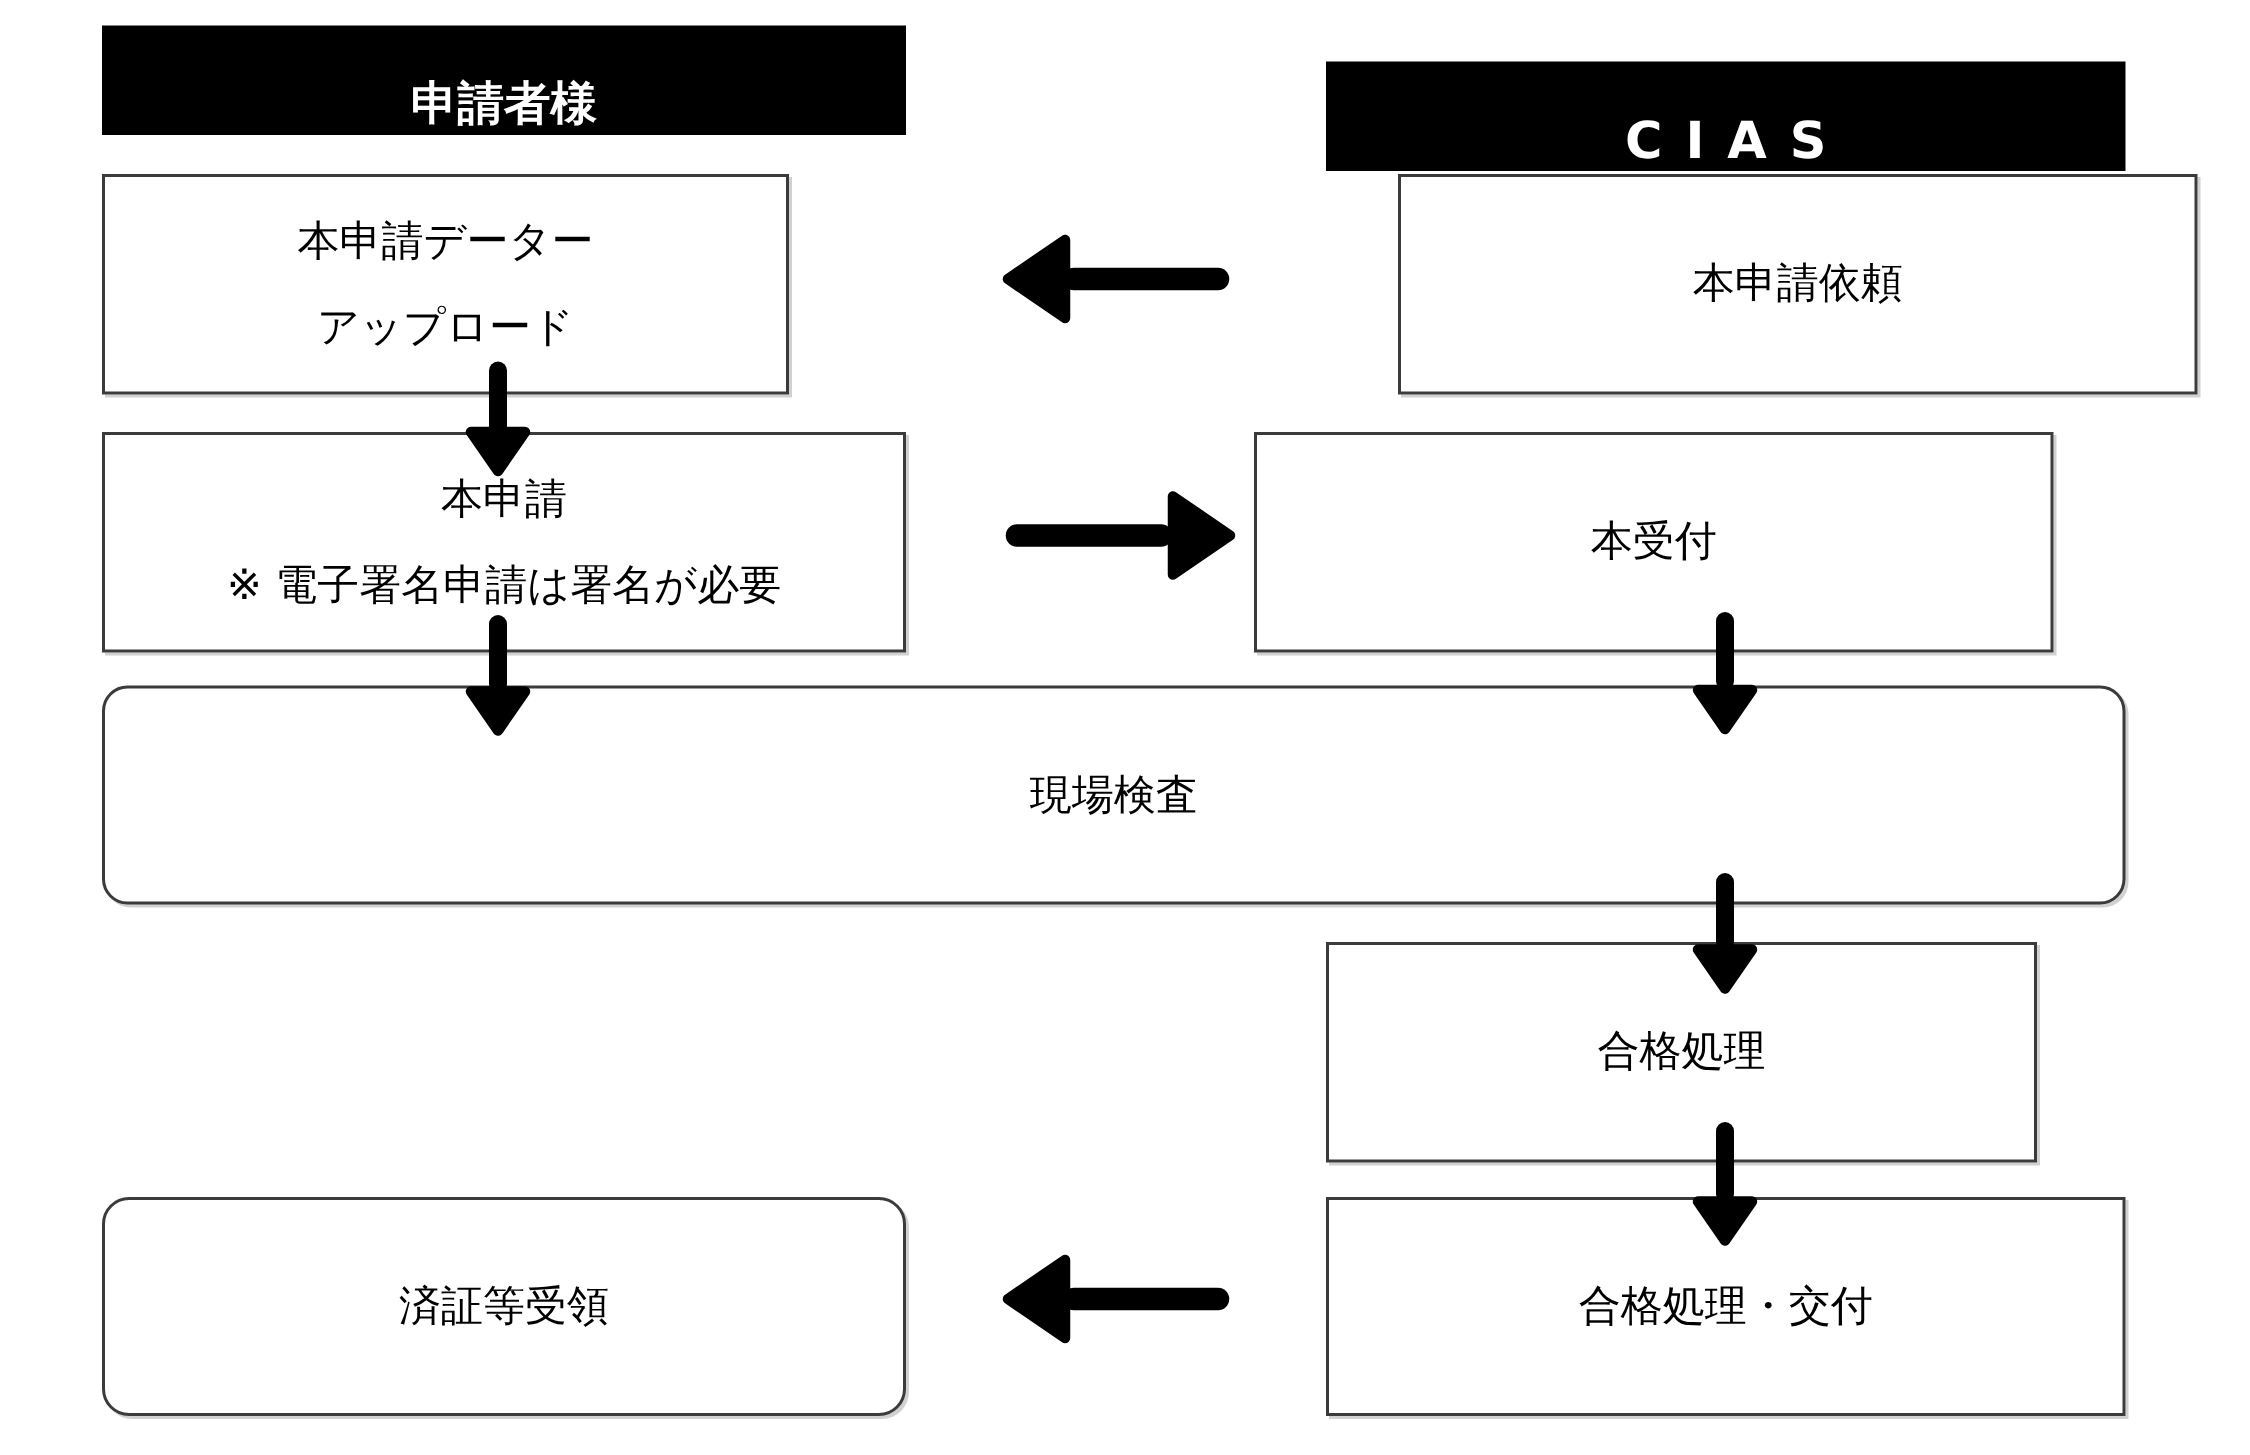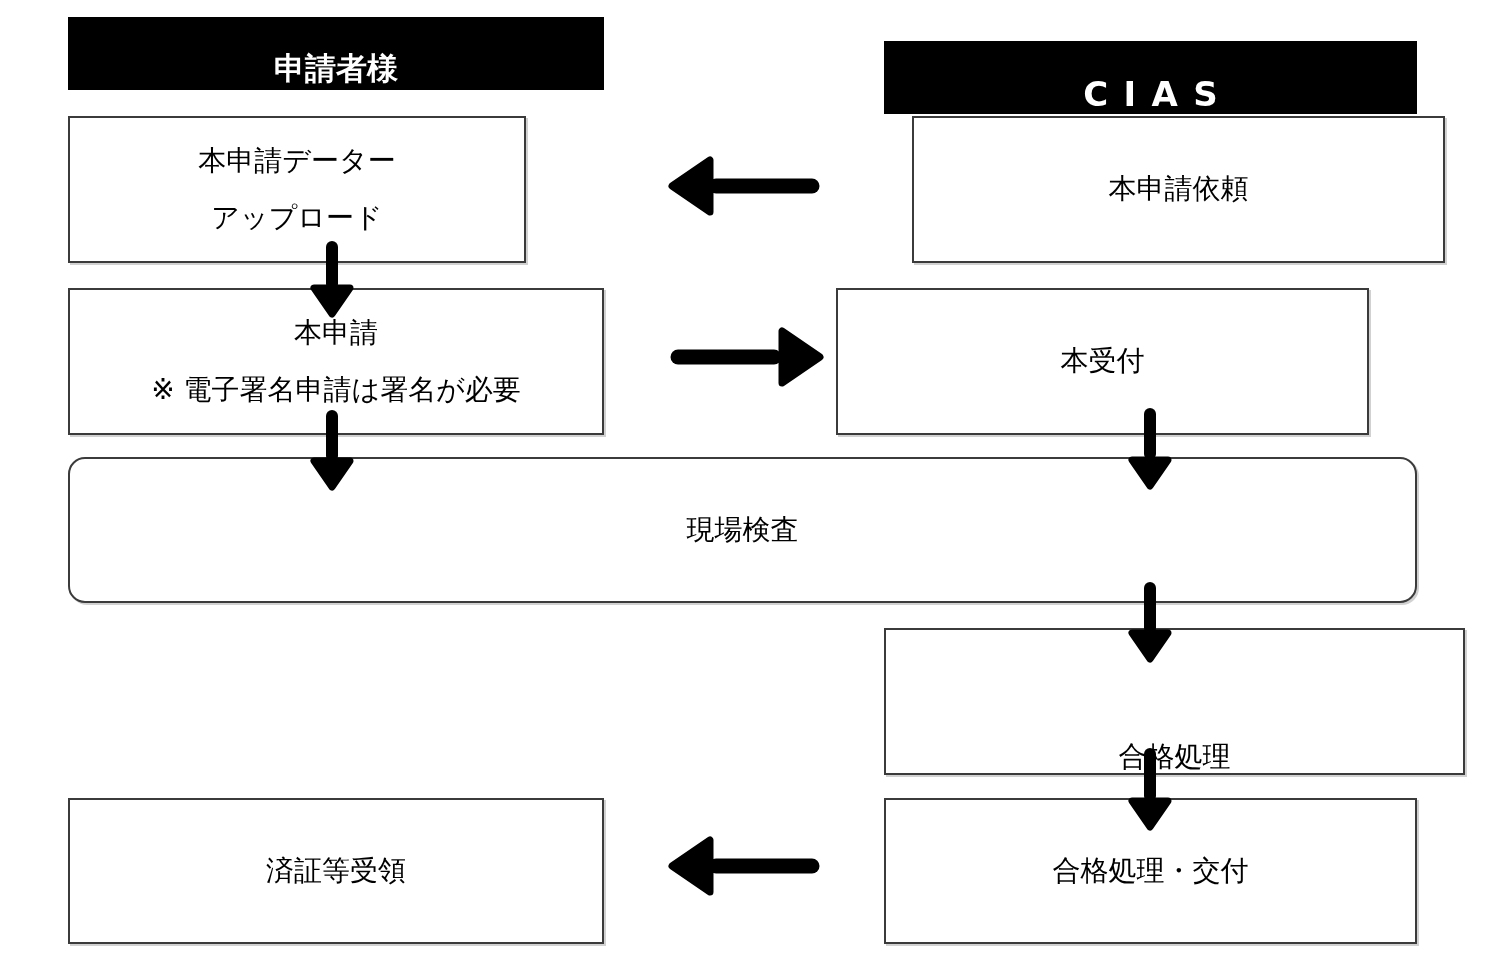--- a/index.html
+++ b/index.html
@@ -44,26 +44,26 @@
     align-items: center;
     justify-content: center;
     text-align: center;
     font-size: 28px;
     color: #000000;
     line-height: 1.15;
   }
   .box .line + .line { margin-top: 24px; }
 
   .box-upload      { left: 68px;  top: 116px; width: 458px;  height: 147px; }
-  .box-irai        { left: 912px; top: 116px; width: 533px;  height: 147px; }
+  .box-irai        { left: 932px; top: 116px; width: 533px;  height: 147px; }
   .box-honshinsei  { left: 68px;  top: 288px; width: 536px;  height: 147px; }
   .box-uketsuke    { left: 836px; top: 288px; width: 533px;  height: 147px; }
   .box-genba       { left: 68px;  top: 457px; width: 1349px; height: 146px; border-radius: 17px; }
-  .box-goukaku     { left: 884px; top: 628px; width: 581px;  height: 147px; justify-content: flex-end; }
-  .box-juryou      { left: 68px;  top: 798px; width: 536px;  height: 146px; }
+  .box-goukaku     { left: 884px; top: 628px; width: 474px;  height: 147px; }
+  .box-juryou      { left: 68px;  top: 798px; width: 536px;  height: 146px; border-radius: 18px; }
   .box-hakkou      { left: 884px; top: 798px; width: 533px;  height: 146px; }
 
   svg.arrows {
     position: absolute;
     left: 0; top: 0;
     width: 1500px; height: 970px;
     pointer-events: none;
   }
   .arrow line {
     stroke: var(--arrow);

